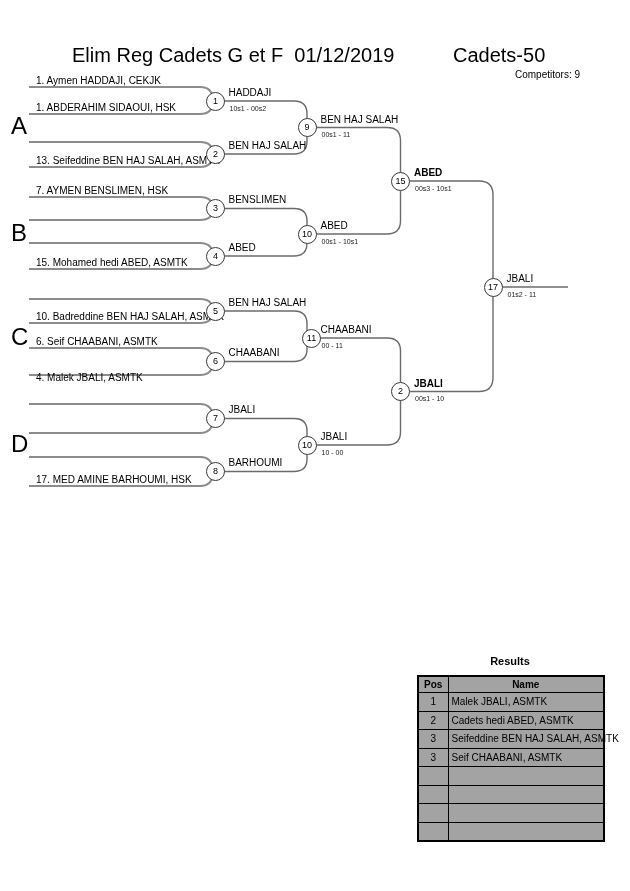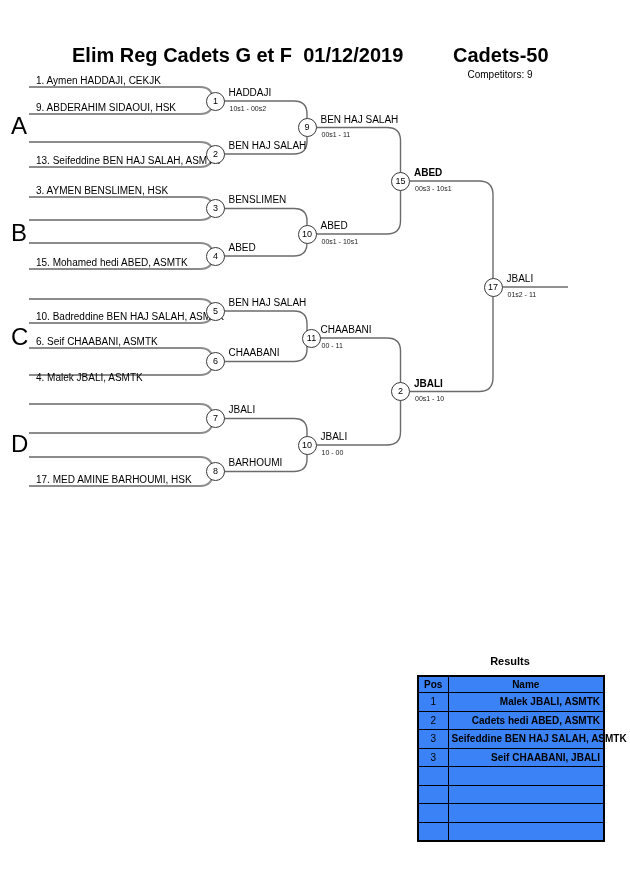--- a/index.html
+++ b/index.html
@@ -1,43 +1,43 @@
 <!DOCTYPE html>
 <html><head>
 <meta charset="utf-8">
 <style>
   html,body{margin:0;padding:0;background:#fff;}
   body{width:630px;height:891px;font-family:"Liberation Sans",sans-serif;color:#000;}
   #page{position:relative;width:630px;height:891px;background:#fff;overflow:hidden;}
 
-  .title-main,.title-cat{position:absolute;top:44px;font-size:20px;font-weight:bold;white-space:pre;}
+  .title-main,.title-cat{position:absolute;top:44px;font-size:20px;font-weight:normal;white-space:pre;}
   .title-main{left:72px;}
   .title-cat{left:453px;}
-  .competitors{position:absolute;left:420px;top:69px;width:160px;text-align:center;font-size:10px;}
+  .competitors{position:absolute;left:420px;top:69px;width:160px;text-align:right;font-size:10px;}
 
   svg.lines{position:absolute;left:0;top:0;pointer-events:none;}
   .el{fill:none;stroke:#8c8c8c;stroke-width:2;}
   .cl{fill:none;stroke:#6b6b6b;stroke-width:1.4;}
 
   .gl{position:absolute;left:11px;font-size:24px;line-height:1;color:#000;}
   .en{position:absolute;left:36px;font-size:10px;white-space:nowrap;}
   .wn{position:absolute;font-size:10px;white-space:nowrap;}
   .wn.b{font-weight:bold;}
   .sc{position:absolute;font-size:7px;white-space:nowrap;color:#222;}
   .mc{position:absolute;width:17px;height:17px;border:1px solid #3a3a3a;border-radius:50%;
       background:#fff;font-size:9px;line-height:17px;text-align:center;}
 
   .results-title{position:absolute;left:417px;top:655px;width:186px;text-align:center;
                  font-size:11px;font-weight:bold;}
   table.results{position:absolute;left:417px;top:675px;width:186px;table-layout:fixed;
-                border-collapse:collapse;border:2px solid #000;background:#3b82f6;}
+                border-collapse:collapse;border:2px solid #000;background:#a3a3a3;}
   table.results th,table.results td{border:1px solid #000;font-size:10px;padding:1px 3px;height:15.5px;}
   table.results th{height:13px;font-weight:bold;text-align:center;}
   table.results td.pos{text-align:center;}
-  table.results td.name{text-align:right;font-weight:bold;}
+  table.results td.name{text-align:left;}
   table.results td.name span{white-space:nowrap;}
   col.c-pos{width:30px;} col.c-name{width:156px;}
 </style>
 </head>
 <body>
 
 <div id="page">
 
   <div class="title-main">Elim Reg Cadets G et F  01/12/2019</div>
   <div class="title-cat">Cadets-50</div>
@@ -84,23 +84,23 @@
     </g>
     <path class="cl" d="M502 287H568"></path>
   </svg>
 
   <div class="gl" style="top:114px">A</div>
   <div class="gl" style="top:221px">B</div>
   <div class="gl" style="top:325px">C</div>
   <div class="gl" style="top:432px">D</div>
 
   <div class="en" style="top:75px">1. Aymen HADDAJI, CEKJK</div>
-  <div class="en" style="top:102px">9. ABDERAHIM SIDAOUI, HSK</div>
+  <div class="en" style="top:102px">1. ABDERAHIM SIDAOUI, HSK</div>
   <div class="en" style="top:155px">13. Seifeddine BEN HAJ SALAH, ASMTK</div>
-  <div class="en" style="top:185px">3. AYMEN BENSLIMEN, HSK</div>
+  <div class="en" style="top:185px">7. AYMEN BENSLIMEN, HSK</div>
   <div class="en" style="top:257px">15. Mohamed hedi ABED, ASMTK</div>
   <div class="en" style="top:311px">10. Badreddine BEN HAJ SALAH, ASMTK</div>
   <div class="en" style="top:336px">6. Seif CHAABANI, ASMTK</div>
   <div class="en" style="top:372px">4. Malek JBALI, ASMTK</div>
   <div class="en" style="top:474px">17. MED AMINE BARHOUMI, HSK</div>
 
   <div class="wn" style="left:228.5px;top:87px">HADDAJI</div>
   <div class="wn" style="left:228.5px;top:140px">BEN HAJ SALAH</div>
   <div class="wn" style="left:228.5px;top:194px">BENSLIMEN</div>
   <div class="wn" style="left:228.5px;top:242px">ABED</div>
@@ -161,21 +161,21 @@
       <tr>
         <td class="pos">2</td>
         <td class="name"><span>Cadets hedi ABED, ASMTK</span></td>
       </tr>
       <tr>
         <td class="pos">3</td>
         <td class="name"><span>Seifeddine BEN HAJ SALAH, ASMTK</span></td>
       </tr>
       <tr>
         <td class="pos">3</td>
-        <td class="name"><span>Seif CHAABANI, JBALI</span></td>
+        <td class="name"><span>Seif CHAABANI, ASMTK</span></td>
       </tr>
       <tr>
         <td class="pos"></td>
         <td class="name"><span></span></td>
       </tr>
       <tr>
         <td class="pos"></td>
         <td class="name"><span></span></td>
       </tr>
       <tr>

